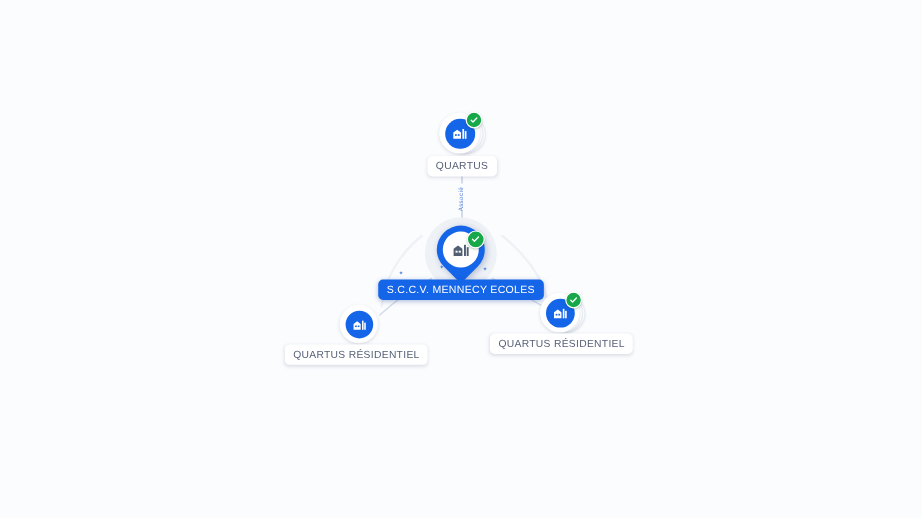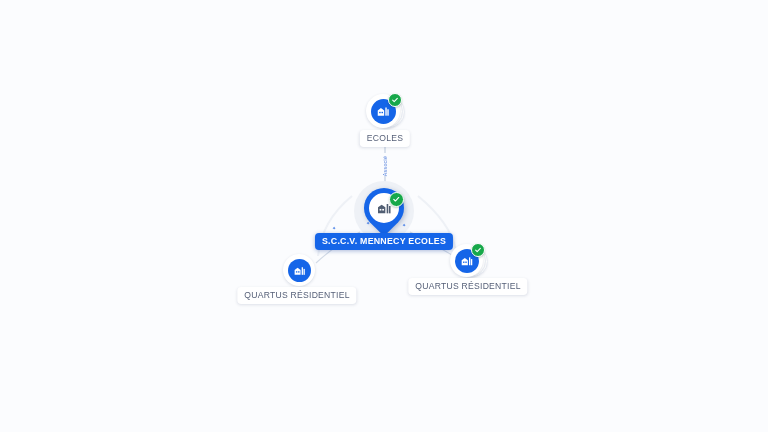--- a/index.html
+++ b/index.html
@@ -122,21 +122,21 @@
     letter-spacing: .25px;
     padding: 3px 7px 3.5px 7px;
     border-radius: 4px;
     white-space: nowrap;
     box-shadow: 0 1px 3px rgba(40,60,100,.14);
     transform: translateX(-50%);
   }
   .label.selected {
     background: #1565e8;
     color: #ffffff;
-    font-weight: bold;
+    font-weight: normal;
     font-size: 8.8px;
     box-shadow: 0 1px 4px rgba(20,60,150,.35);
   }
 
   
   .sparkle {
     position: absolute;
     color: #2f6fe4;
     font-size: 5px;
     line-height: 1;
@@ -179,21 +179,21 @@
         </svg>
       </div>
     </div>
 
     <div class="badge" style="left:2px; top:-19px; width:12px; height:12px;">
       <svg width="8" height="8" viewBox="0 0 24 24">
         <path d="M5 12.5 L9.5 17 L19 7" stroke="#ffffff" stroke-width="3.2" fill="none" stroke-linecap="round" stroke-linejoin="round"></path>
       </svg>
     </div>
 
-    <div class="label" style="left:-1px; top:18px;">ECOLES</div>
+    <div class="label" style="left:-1px; top:18px;">QUARTUS</div>
   </div>
 
   <div class="node" style="left:384px; top:211px;">
 
     <div class="pin-halo" style="left:-30px; top:-30px; width:60px; height:60px;"></div>
 
     <div class="pin" style="left:-20px; top:-23px;">
       <div class="pin-hole"></div>
     </div>
 

